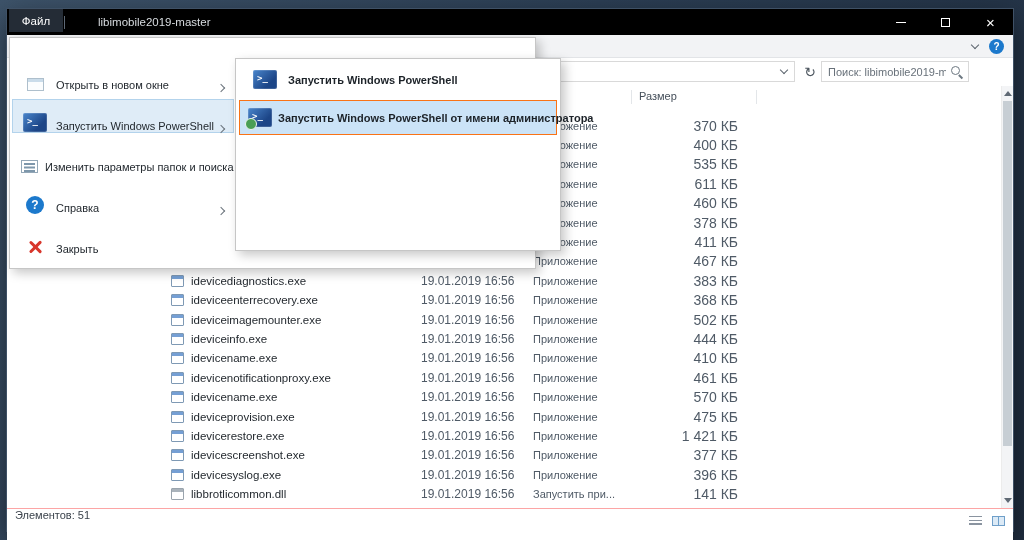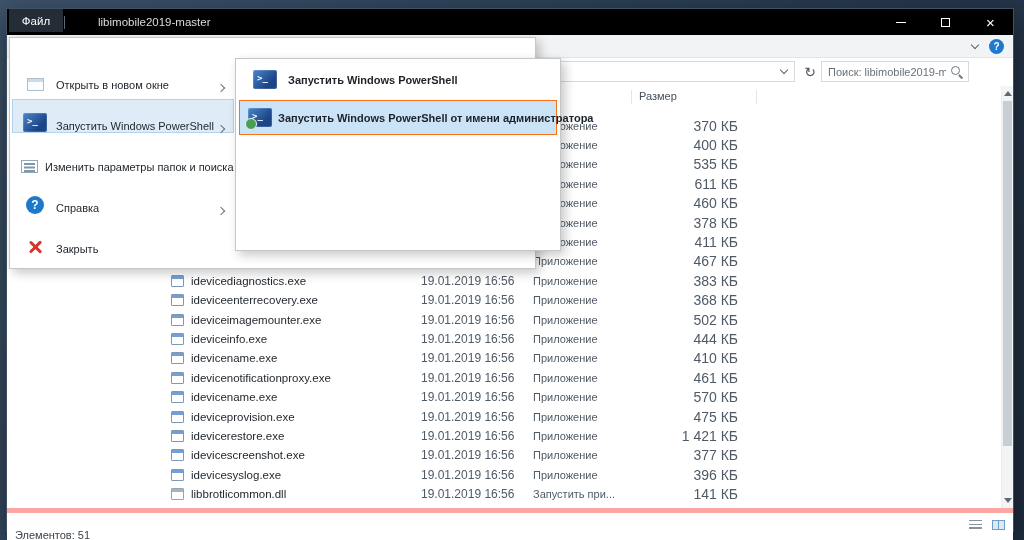--- a/index.html
+++ b/index.html
@@ -72,21 +72,21 @@
   .file-icon.app::before { content:""; position:absolute; left:0; top:0; right:0; height:3px; background:#759fd4; }
   .file-icon.dll { border-color:#9aa4ad; }
   .file-icon.dll::before { content:""; position:absolute; left:0; top:0; right:0; height:3px; background:#aab3bb; }
   .fr-name { width:230px; font-size:11.5px; color:#1e242a; white-space:nowrap; overflow:hidden; }
   .fr-date { width:112px; font-size:12px; color:#4f5a66; white-space:nowrap; }
   .fr-type { width:110px; font-size:11px; color:#4f5a66; white-space:nowrap; }
   .fr-size { width:95px; text-align:right; font-size:14px; color:#4f5a66; white-space:nowrap; }
 
   
   .status-bar { position:absolute; left:0; right:0; top:499px; height:33px; background:#fff;
-    border-top:5px solid #fca5a5; display:flex; align-items:flex-end; }
+    border-top:1px solid #fca5a5; display:flex; align-items:flex-start; }
   .status-text { margin-left:8px; font-size:11px; color:#3b434c; }
   .view-icons { position:absolute; right:6px; top:4px; display:flex; gap:5px; }
   .view-icon { width:18px; height:15px; display:flex; align-items:center; justify-content:center; }
   .vi-list { width:13px; height:10px;
     background:repeating-linear-gradient(to bottom,#8a94a0 0 1.5px,transparent 1.5px 3.6px); }
   .vi-thumbs { width:13px; height:10px; border:1px solid #6f9fc9; background:#dceaf6; position:relative; }
   .vi-thumbs::after { content:""; position:absolute; left:5px; top:0; bottom:0; width:1px; background:#6f9fc9; }
 
   
   .scrollbar { position:absolute; right:0; top:77px; width:12px; height:422px; background:#f3f4f6;

